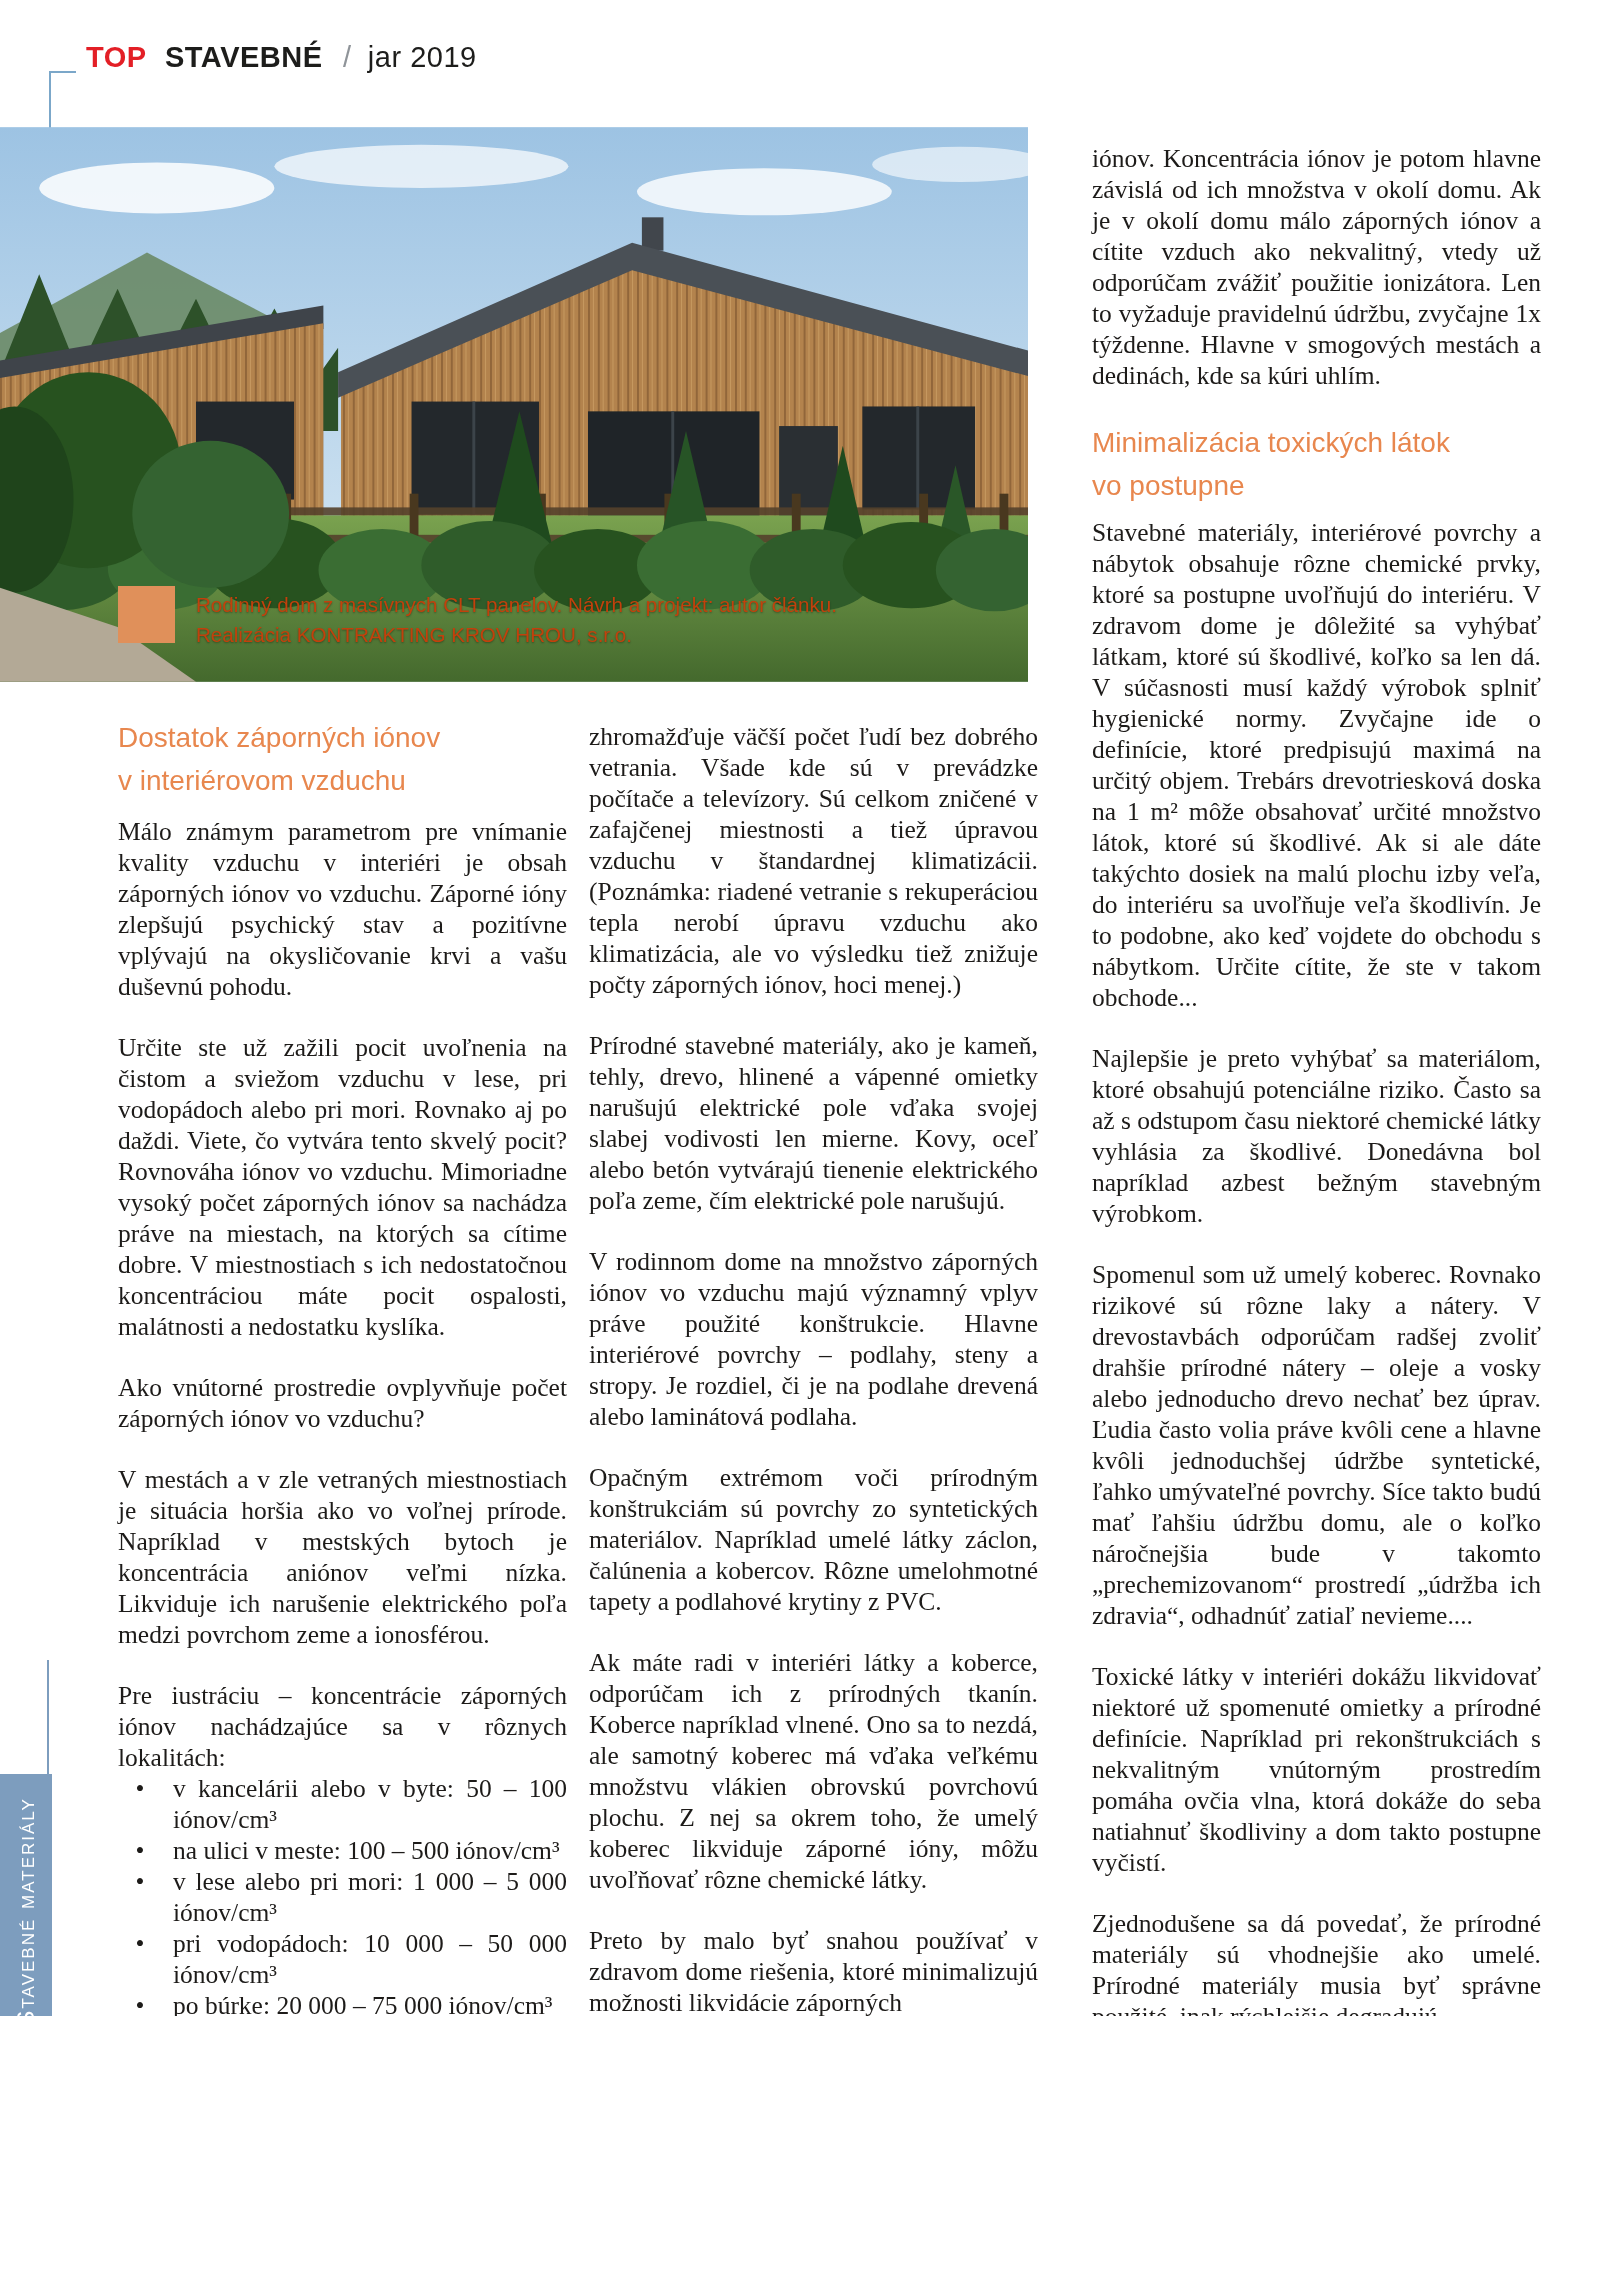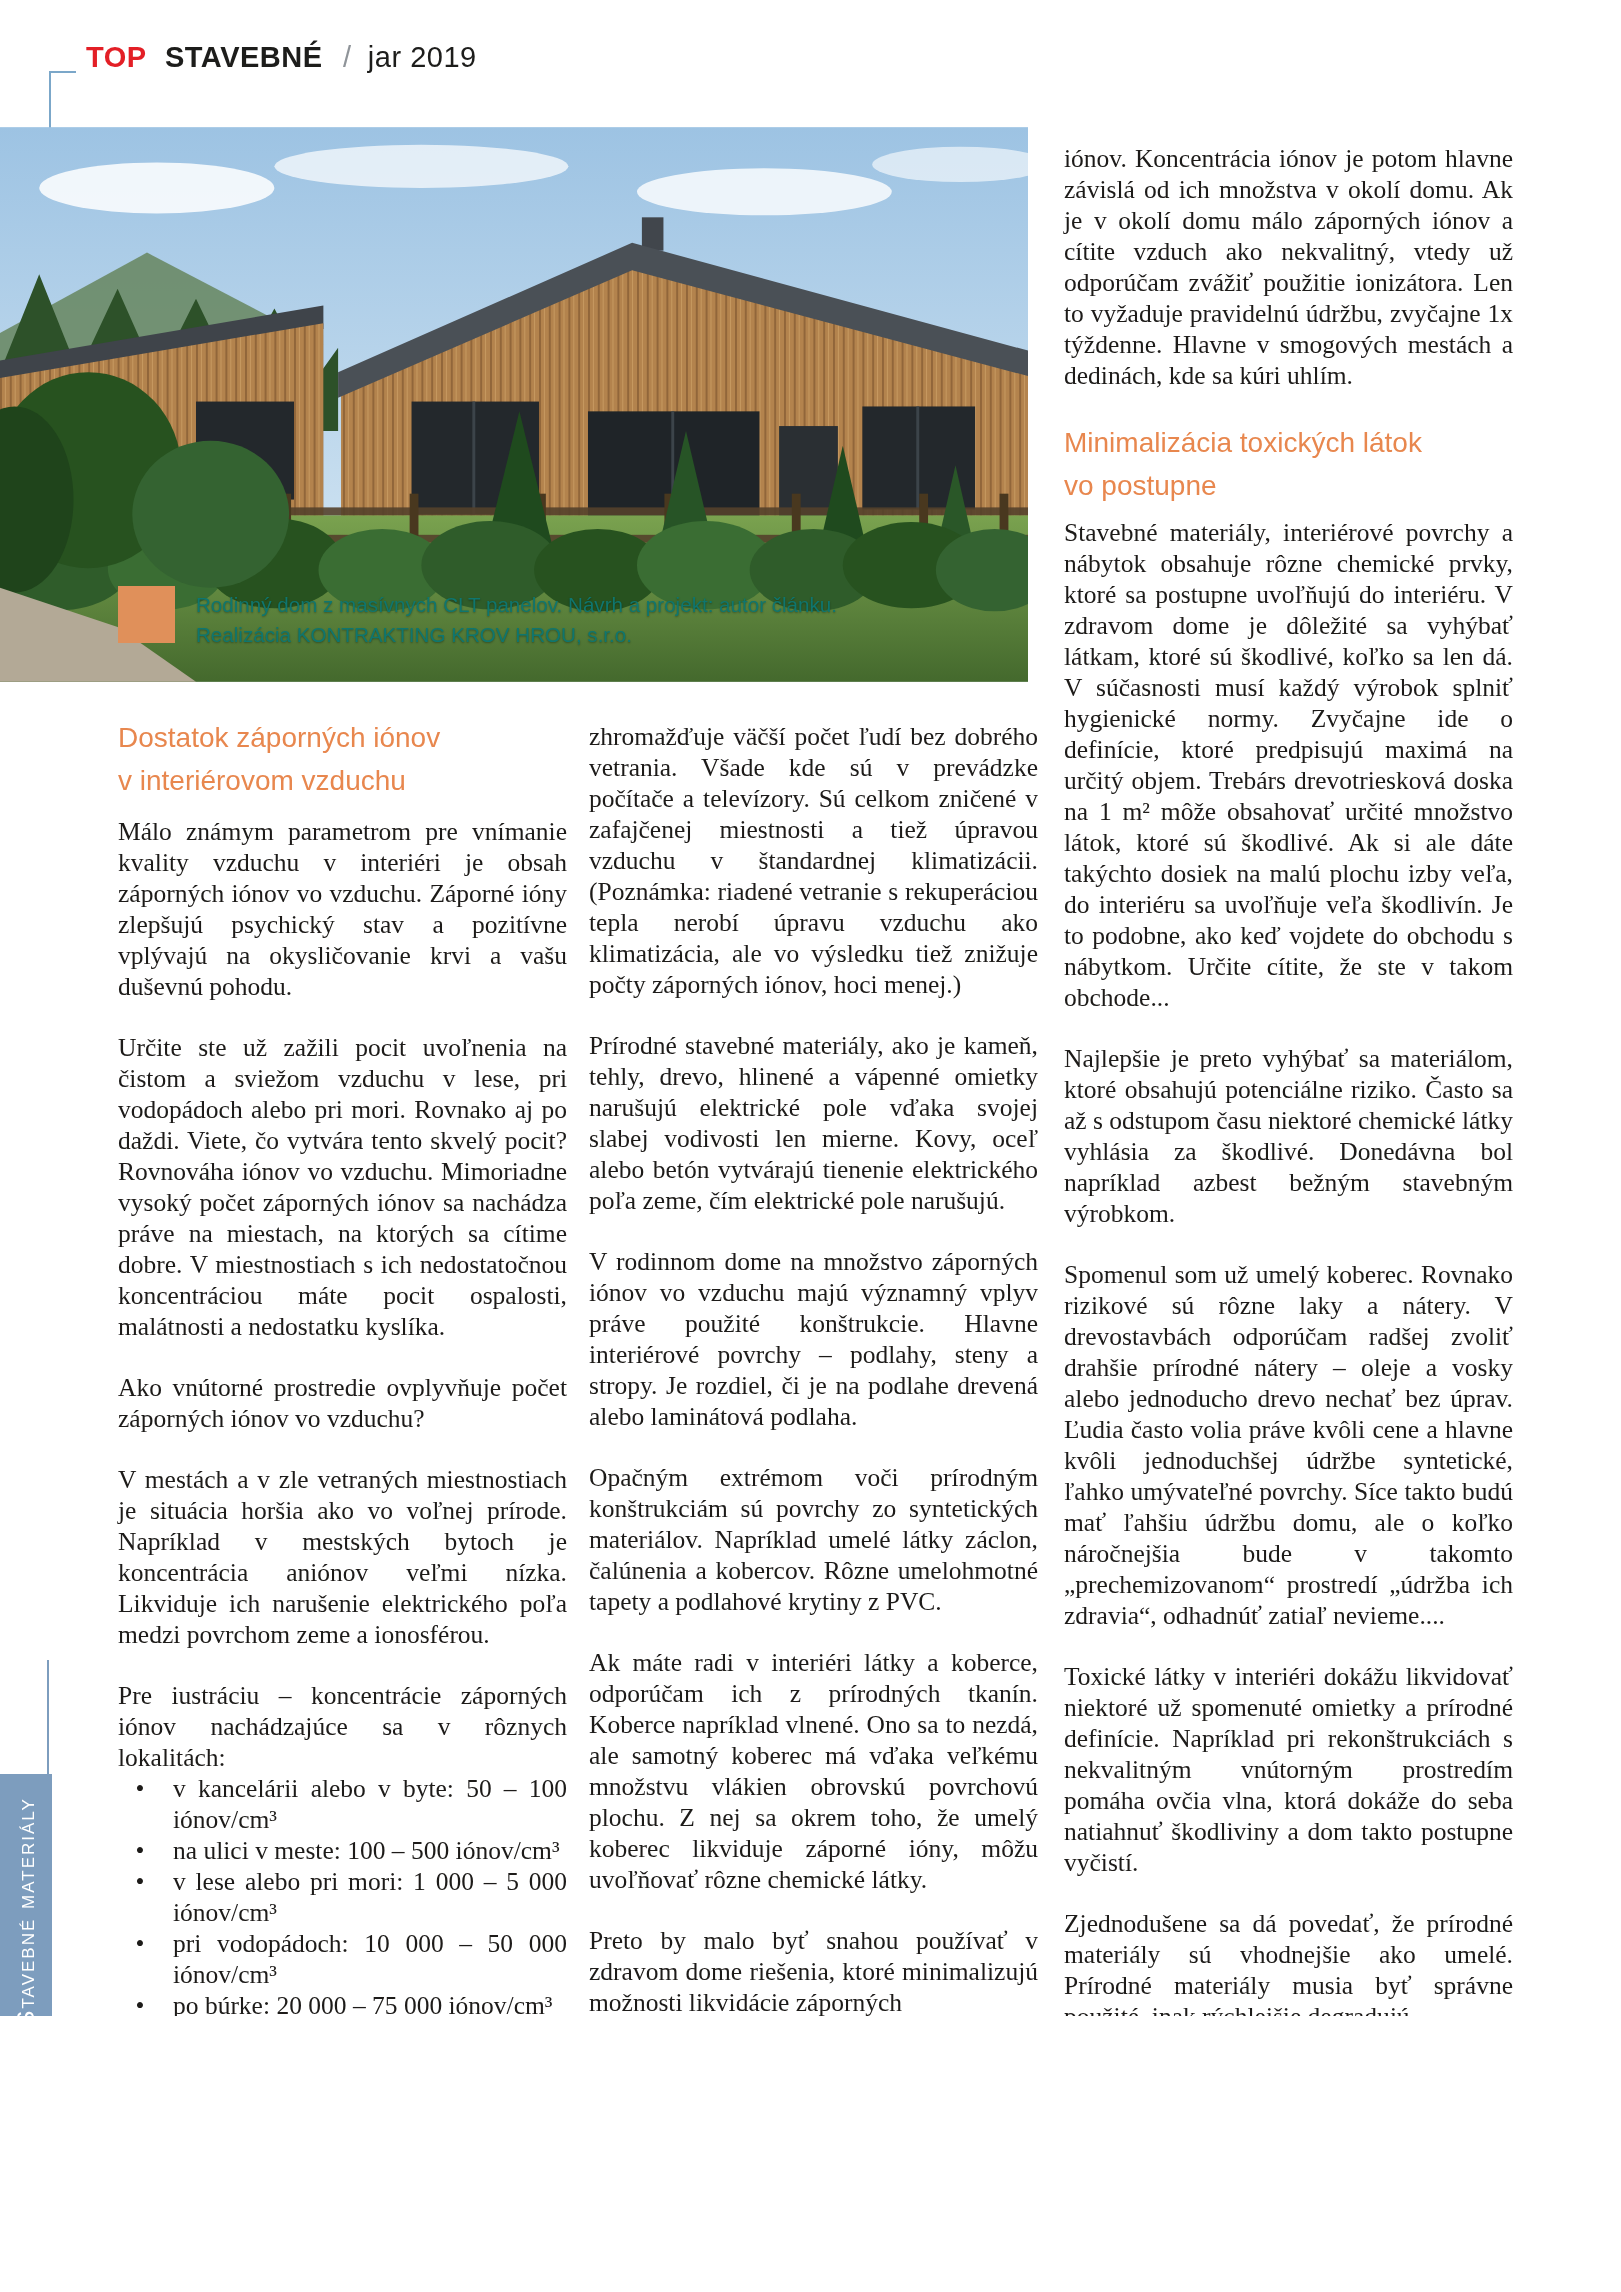--- a/index.html
+++ b/index.html
@@ -22,33 +22,33 @@
   .masthead .issue{color:#1d1d1b;font-weight:400;}
 
   .corner-h{position:absolute;left:49px;top:71px;width:27.4px;height:2px;background:var(--line);}
   .corner-v{position:absolute;left:49px;top:71px;width:2px;height:57px;background:var(--line);}
 
   
   .photo{position:absolute;left:0;top:127px;width:1028px;height:555px;overflow:hidden;}
   .photo svg{display:block;}
   .caption-square{position:absolute;left:118px;top:459px;width:57px;height:57px;background:#E0905A;}
   .caption{position:absolute;left:196px;top:463px;font-family:"Liberation Sans",sans-serif;
-           font-size:20.6px;line-height:30px;color:#0f766e;text-shadow:0 1px 2px rgba(0,0,0,.35);}
+           font-size:20.6px;line-height:30px;color:#c2410c;text-shadow:0 1px 2px rgba(0,0,0,.35);}
 
   
   .col{position:absolute;width:449px;font-size:25.5px;line-height:31px;text-align:justify;}
   .col p{margin:0 0 30px;}
   .col p.tight{margin-bottom:0;}
   .col-heading{font-family:"Liberation Sans",sans-serif;font-weight:400;color:var(--accent);
                font-size:28px;line-height:43px;margin:0 0 13.7px;text-align:left;}
   .col-heading span{display:block;}
   .col3 .col-heading{margin:17.6px 0 9.8px;}
   .col1{left:118px;top:716px;}
   .col2{left:589px;top:721px;}
-  .col3{left:1064px;top:143px;}
+  .col3{left:1092px;top:143px;}
   ul.iona-list{margin:0 0 30px;padding:0;list-style:none;}
   ul.iona-list li{position:relative;padding-left:55px;margin:0;}
   ul.iona-list li::before{content:"\2022";position:absolute;left:17.6px;top:0;}
 
   
   .sidebar-line{position:absolute;left:47px;top:1660px;width:2px;height:114px;background:var(--sidebar-blue);}
   .sidebar-box{position:absolute;left:0;top:1774px;width:52px;height:276px;background:var(--sidebar-blue);}
   .sidebar-label{position:absolute;left:0;top:1774px;width:276px;height:52px;
                  transform:rotate(-90deg) translateX(-276px);transform-origin:0 0;
                  display:flex;align-items:center;justify-content:center;

